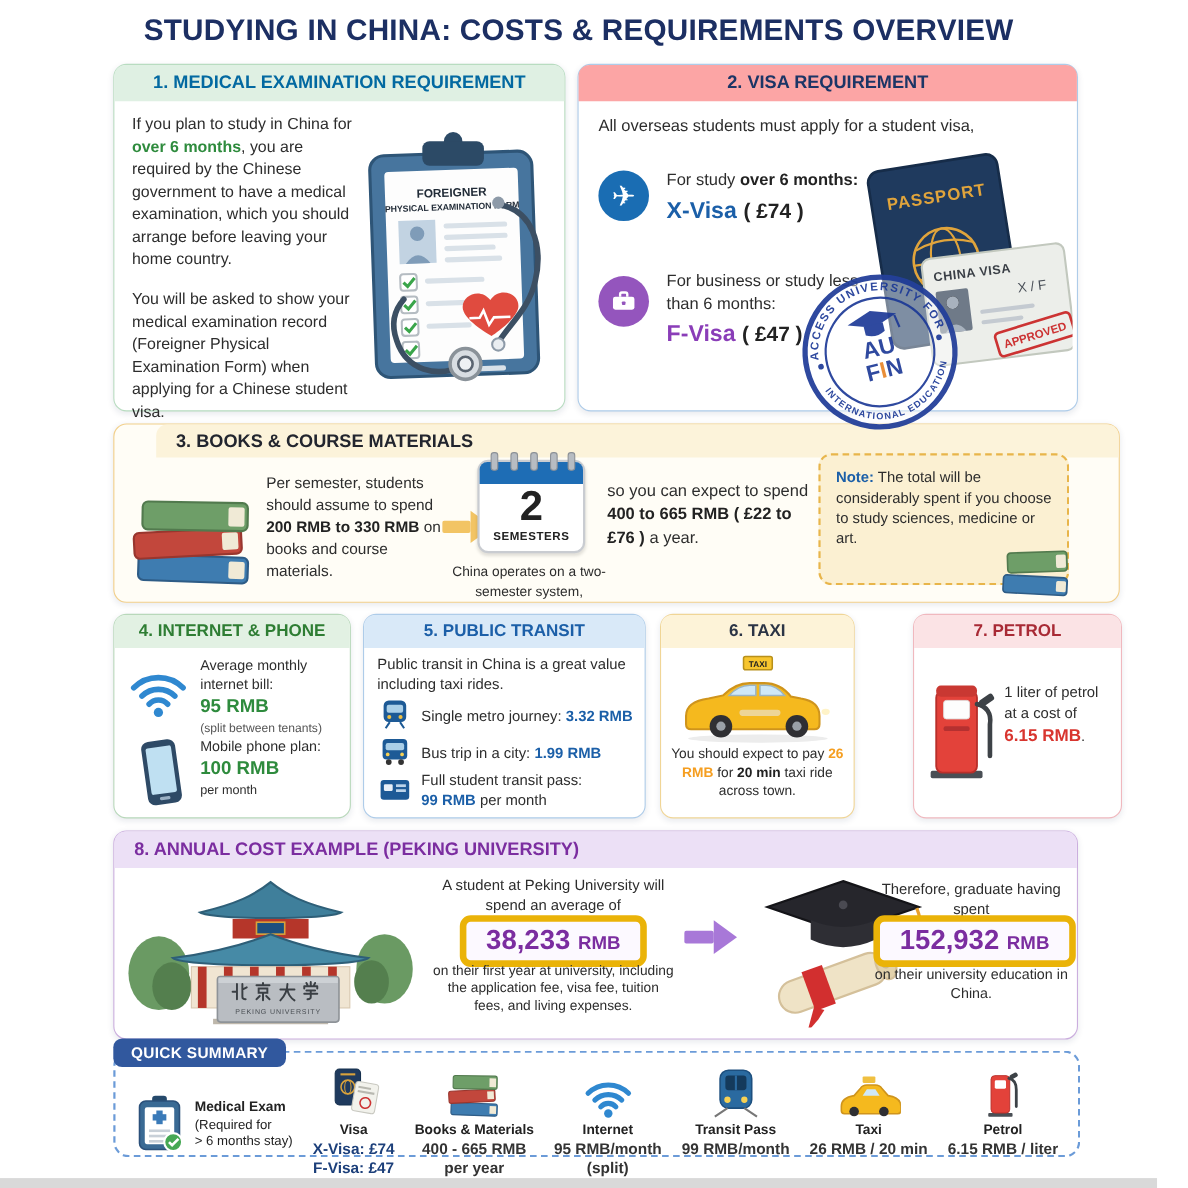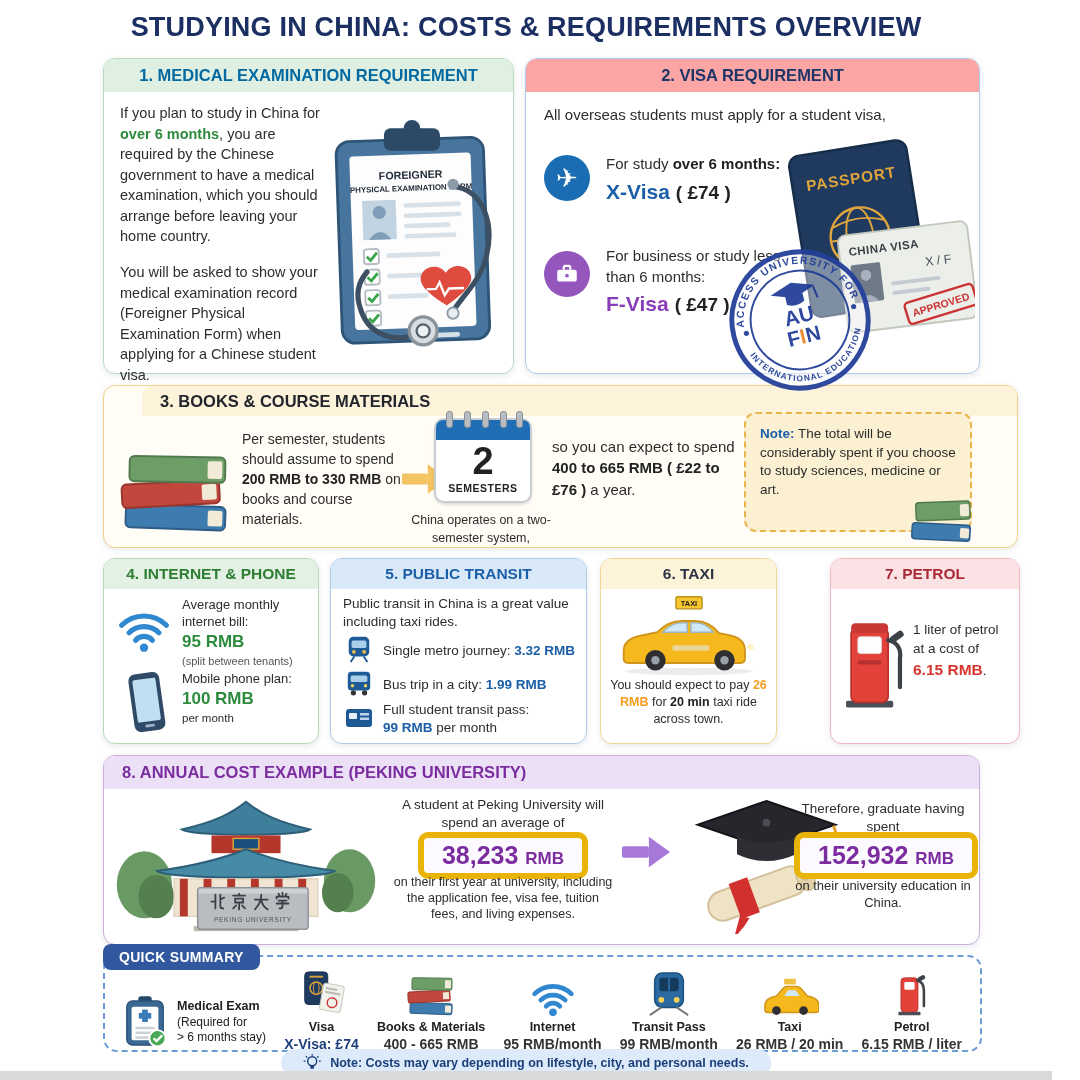--- a/index.html
+++ b/index.html
@@ -513,23 +513,15 @@
         </svg>
           </div>
         <div class="sumlab">Petrol</div>
         <div class="sumval">6.15 RMB / liter</div>
         <div class="sumval"></div>
       </div>
 
     </div>
   </div>
 
-  <div class="footpill">
-    <svg width="18" height="18" viewBox="0 0 20 20">
-      <circle cx="10" cy="8" r="5" stroke="#1c3f7a" stroke-width="1.6" fill="none"></circle>
-      <rect x="8" y="13" width="4" height="3.5" rx="1" fill="#1c3f7a"></rect>
-      <path d="M10 0 V2 M3 2.5 l1.5 1.5 M17 2.5 l-1.5 1.5 M0.5 8 H2.5 M17.5 8 H19.5" stroke="#1c3f7a" stroke-width="1.4"></path>
-    </svg>
-    <span>Note: Costs may vary depending on lifestyle, city, and personal needs.</span>
-  </div>
 
   <div class="greystrip"></div>
 </div>
 
 </body></html>

